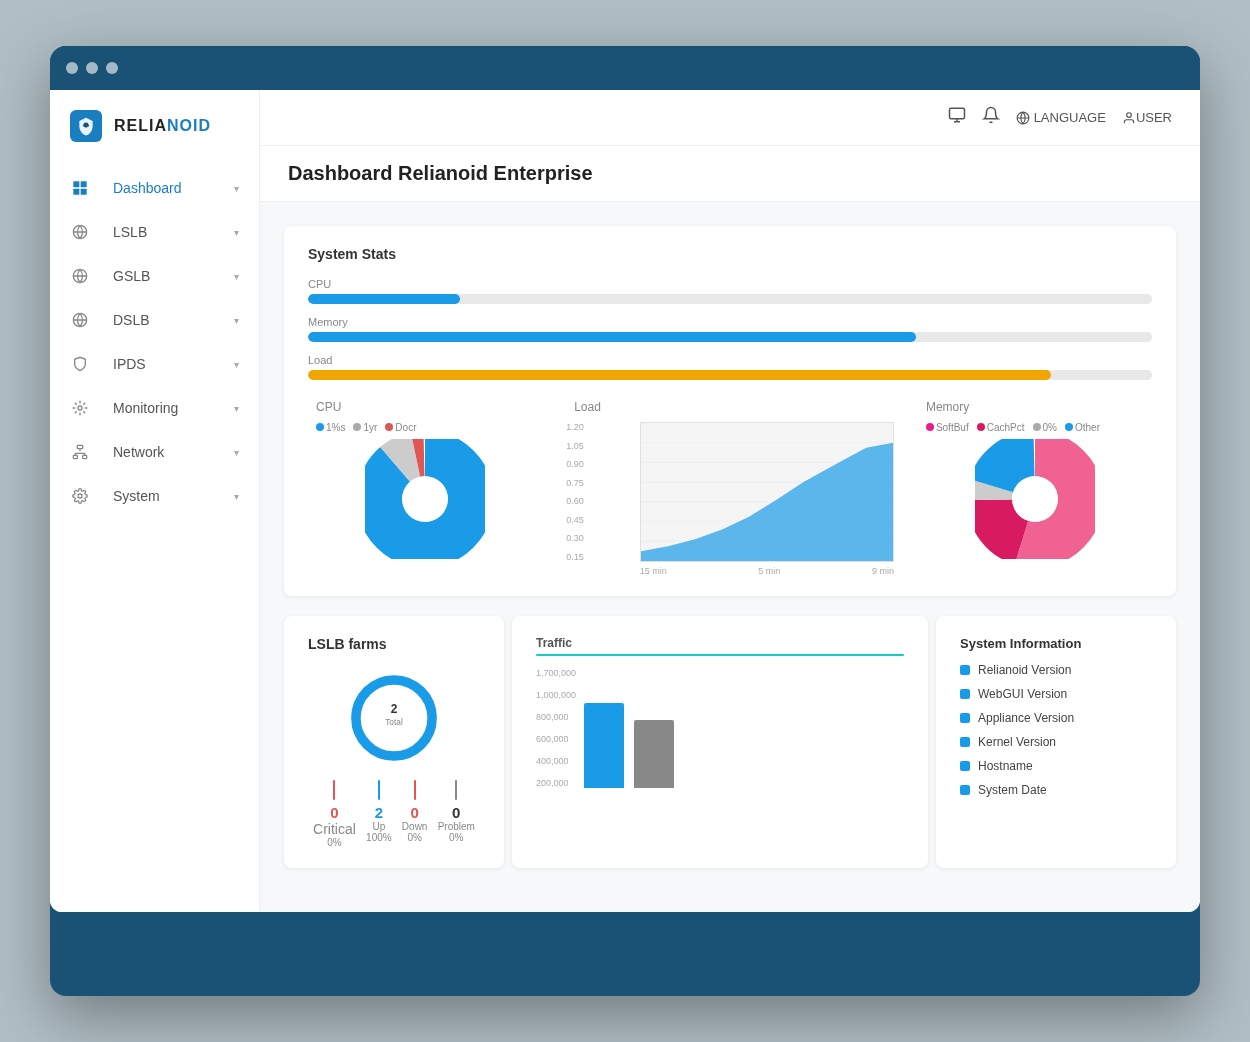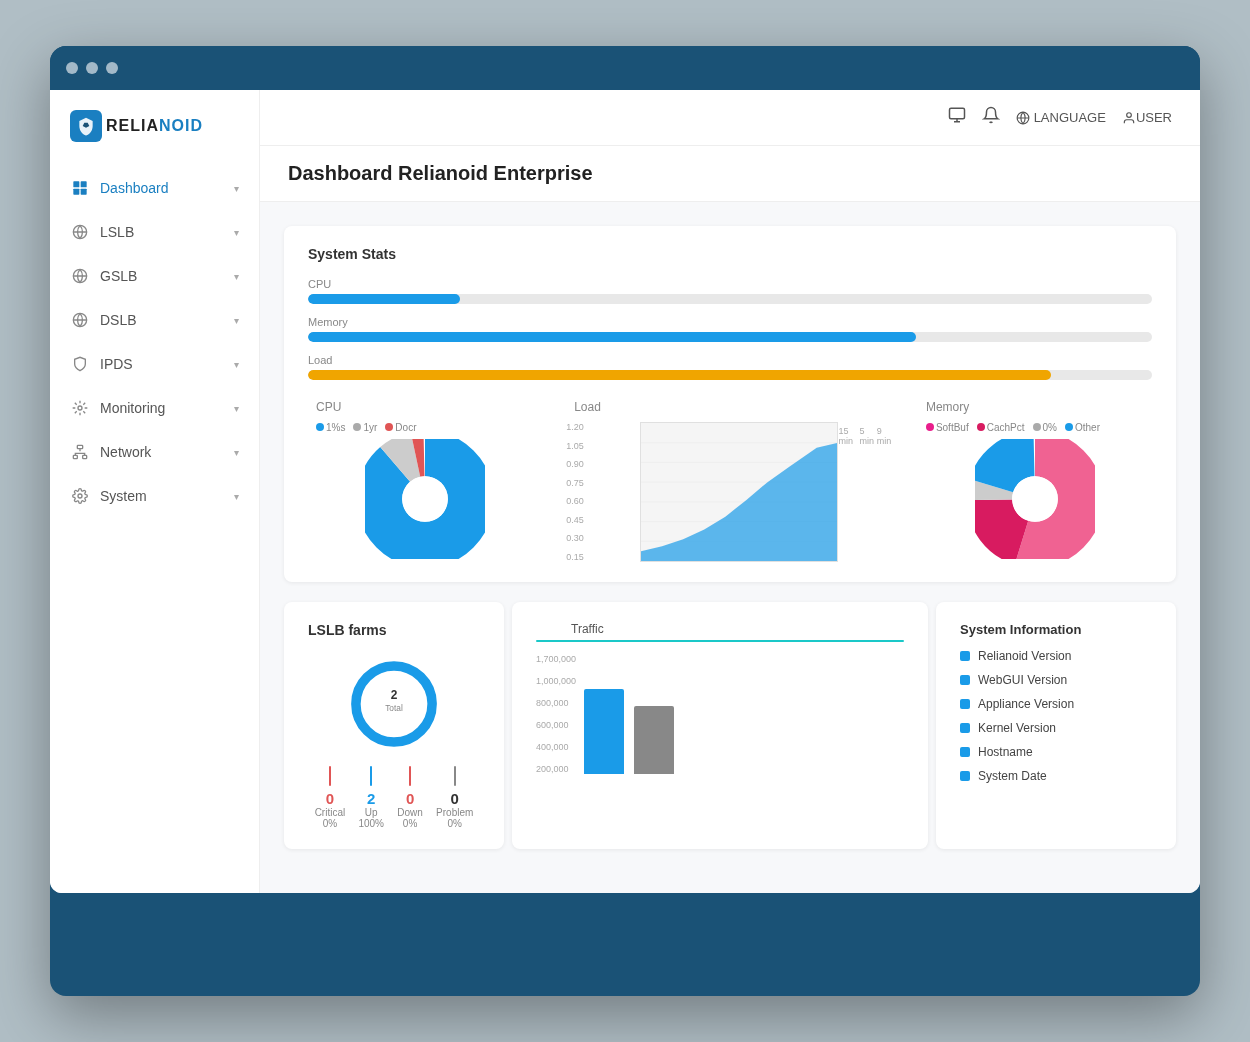--- a/index.html
+++ b/index.html
@@ -44,21 +44,21 @@
     .sidebar {
       width: 210px;
       background: #fff;
       border-right: 1px solid #eee;
       padding: 20px 0;
       flex-shrink: 0;
     }
     .logo-area {
       display: flex;
       align-items: center;
-      gap: 4px;
+      gap: 12px;
       padding: 0 20px 24px 20px;
     }
     .logo-icon {
       width: 32px; height: 32px;
       background: #1a7fc1;
       border-radius: 6px;
       display: flex; align-items: center; justify-content: center;
       color: white;
       font-weight: bold;
       font-size: 18px;
@@ -68,21 +68,21 @@
       font-weight: 700;
       color: #222;
       letter-spacing: 1px;
     }
     .logo-text span {
       color: #1a7fc1;
     }
     .nav-item {
       display: flex;
       align-items: center;
-      gap: 10px;
+      gap: 23px;
       padding: 12px 20px;
       cursor: pointer;
       color: #555;
       font-size: 14px;
       font-weight: 500;
       transition: background 0.15s;
       border-radius: 0;
     }
     .nav-item.active { color: #1a7fc1; }
     .nav-icon {
@@ -312,24 +312,23 @@
       font-size: 15px;
       font-weight: 700;
       color: #333;
     }
     .lslb-stat-val.red { color: #e05555; }
     .lslb-stat-val.blue { color: #1a9be8; }
 
     
     .traffic-title {
       font-size: 12px;
-      font-weight: 400;
+      font-weight: 700;
       color: #555;
       margin-bottom: 4px;
-      margin-left: 35px;
     }
     .traffic-line {
       height: 2px;
       background: #1ac8c8;
       border-radius: 2px;
       margin-bottom: 12px;
       width: 100%;
     }
     .traffic-chart-area {
       display: flex;
@@ -593,21 +592,21 @@
                   <div class="y-axis">
                     <span>1.20</span>
                     <span>1.05</span>
                     <span>0.90</span>
                     <span>0.75</span>
                     <span>0.60</span>
                     <span>0.45</span>
                     <span>0.30</span>
                     <span>0.15</span>
                   </div>
-                  <div style="flex:1; display:flex; padding-left:44px;">
+                  <div style="flex:1; display:flex; flex-direction:column;padding-left:44px;">
                     <svg width="100%" height="140" viewBox="0 0 280 140" preserveAspectRatio="none" style="background:#f5f5f5; border:1px solid #e0e0e0;">
 
                       <line x1="0" y1="20" x2="280" y2="20" stroke="#e8e8e8" stroke-width="0.5"></line>
                       <line x1="0" y1="40" x2="280" y2="40" stroke="#e8e8e8" stroke-width="0.5"></line>
                       <line x1="0" y1="60" x2="280" y2="60" stroke="#e8e8e8" stroke-width="0.5"></line>
                       <line x1="0" y1="80" x2="280" y2="80" stroke="#e8e8e8" stroke-width="0.5"></line>
                       <line x1="0" y1="100" x2="280" y2="100" stroke="#e8e8e8" stroke-width="0.5"></line>
                       <line x1="0" y1="120" x2="280" y2="120" stroke="#e8e8e8" stroke-width="0.5"></line>
 
                       <path d="M0,130 L30,125 L60,118 L90,108 L120,95 L150,78 L180,60 L210,45 L250,25 L280,20 L280,140 L0,140 Z" fill="#1a9be8" opacity="0.7"></path>
@@ -653,21 +652,21 @@
                   <circle cx="21" cy="21" r="16" fill="transparent" stroke="#1a9be8" stroke-width="4" stroke-dasharray="100 0" stroke-dashoffset="0"></circle>
                   <circle cx="21" cy="21" r="11" fill="white"></circle>
                   <text x="21" y="19" text-anchor="middle" font-size="5" font-weight="bold" fill="#333">2</text>
                   <text x="21" y="24" text-anchor="middle" font-size="3.5" fill="#888">Total</text>
                 </svg>
               </div>
               <div class="lslb-stats">
                 <div class="lslb-stat">
                   <div style="width:2px;height:20px;background:#e05555;margin:0 auto 4px;border-radius:1px;"></div>
                   <span class="lslb-stat-val red">0</span>
-                  <span style="font-size:10px;color:#888;">Critical</span>
+                  <span style="font-size:14px;color:#888;">Critical</span>
                   <span style="font-size:10px;color:#888;">0%</span>
                 </div>
                 <div class="lslb-stat">
                   <div style="width:2px;height:20px;background:#1a9be8;margin:0 auto 4px;border-radius:1px;"></div>
                   <span class="lslb-stat-val blue">2</span>
                   <span style="font-size:10px;color:#888;">Up</span>
                   <span style="font-size:10px;color:#888;">100%</span>
                 </div>
                 <div class="lslb-stat">
                   <div style="width:2px;height:20px;background:#e05555;margin:0 auto 4px;border-radius:1px;"></div>

